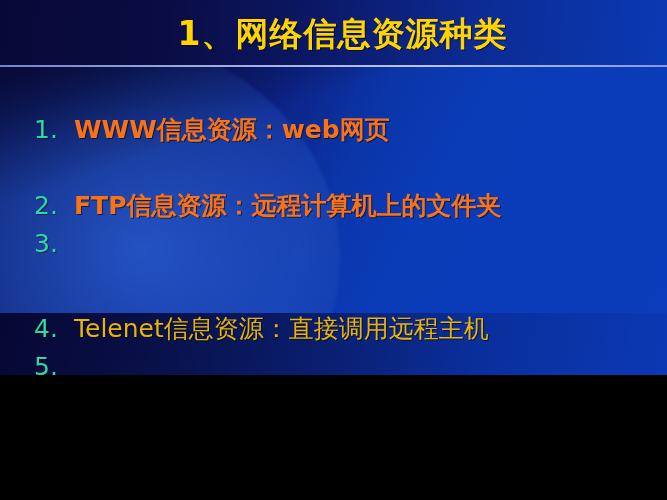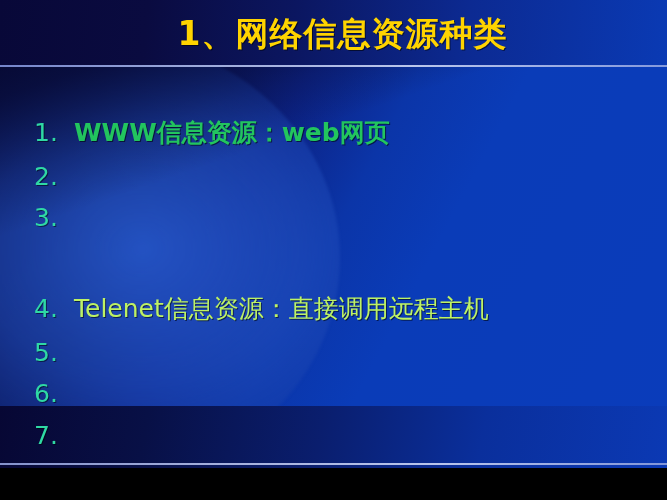--- a/index.html
+++ b/index.html
@@ -8,21 +8,21 @@
     padding: 0;
     background: #000;
   }
   body {
     font-family: "DejaVu Sans", "Liberation Sans", sans-serif;
   }
 
   #slide {
     position: relative;
     width: 667px;
-    height: 468px;
+    height: 375px;
     overflow: hidden;
     background: #0c2a8c;
   }
 
   
   .bg-base {
     position: absolute;
     inset: 0;
     background: linear-gradient(118deg,
         #07073a 0%,
@@ -154,22 +154,22 @@
     flex: 0 0 40px;
     text-align: left;
     text-shadow: 1px 1px 0 rgba(0,0,0,0.5);
   }
   .item-text {
     font-size: 25px;
     font-weight: bold;
     letter-spacing: 0px;
     text-shadow: 1px 1px 0 rgba(0,0,0,0.55);
   }
-  .item-text.yellow { color: #22c55e; margin-top: 36px; }
-  .item-text.white  { color: #bef264; margin-top: 48px; }
+  .item-text.yellow { color: #f97316; margin-top: 36px; }
+  .item-text.white  { color: #eab308; margin-top: 48px; }
   .item-text.thin   { font-weight: normal; }
 
   
   .divider-bottom {
     position: absolute;
     left: 0;
     top: 463px;
     width: 667px;
     height: 2px;
     background: linear-gradient(90deg,
@@ -256,20 +256,21 @@
 
   <div class="list">
 
     <div class="list-item">
       <span class="item-num">1.</span>
       <span class="item-text yellow">WWW信息资源：web网页</span>
     </div>
 
     <div class="list-item">
       <span class="item-num">2.</span>
+      <span class="item-text yellow">FTP信息资源：远程计算机上的文件夹</span>
     </div>
 
     <div class="list-item">
       <span class="item-num">3.</span>
     </div>
 
     <div class="list-item">
       <span class="item-num">4.</span>
       <span class="item-text white thin">Telenet信息资源：直接调用远程主机</span>
     </div>

